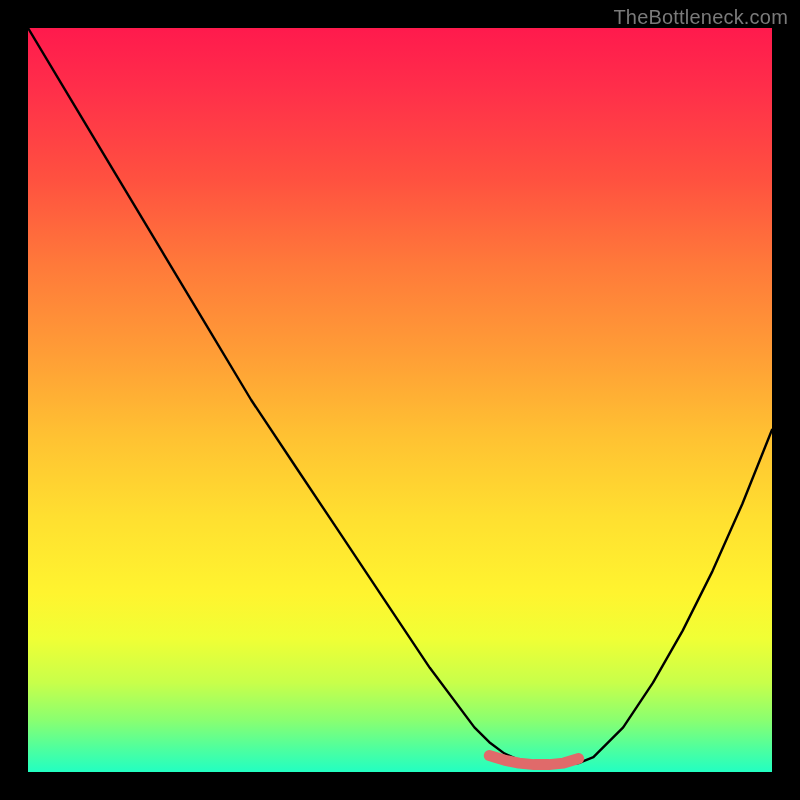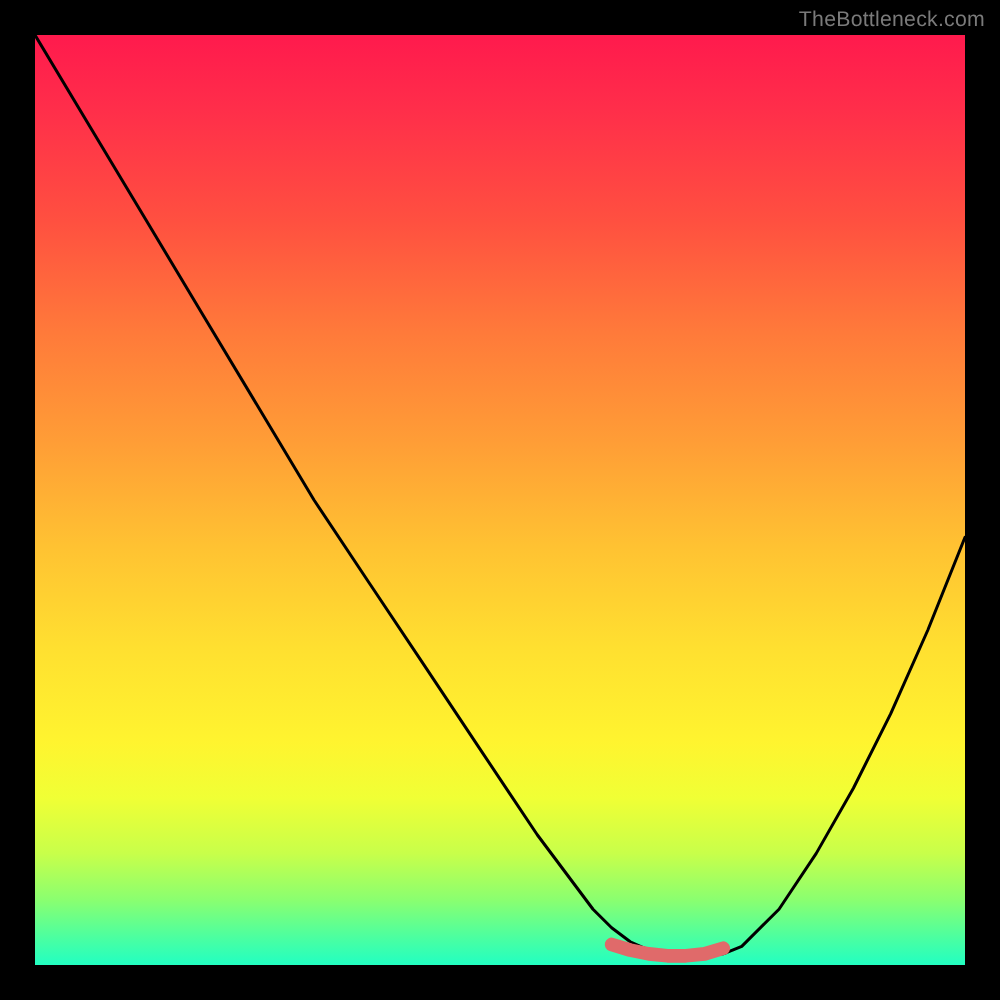--- a/index.html
+++ b/index.html
@@ -36,21 +36,21 @@
       #8aff70 93%,
       #4cffa0 97%,
       #22ffc2 100%
     );
   }
   .watermark {
     position: absolute;
     top: 6px;
     right: 12px;
     font-family: Arial, Helvetica, sans-serif;
-    font-size: 17px;
+    font-size: 20px;
     color: #7a7a7a;
     letter-spacing: 0.2px;
     user-select: none;
   }
   svg.curve {
     position: absolute;
     left: 0;
     top: 0;
     width: 744px;
     height: 744px;

